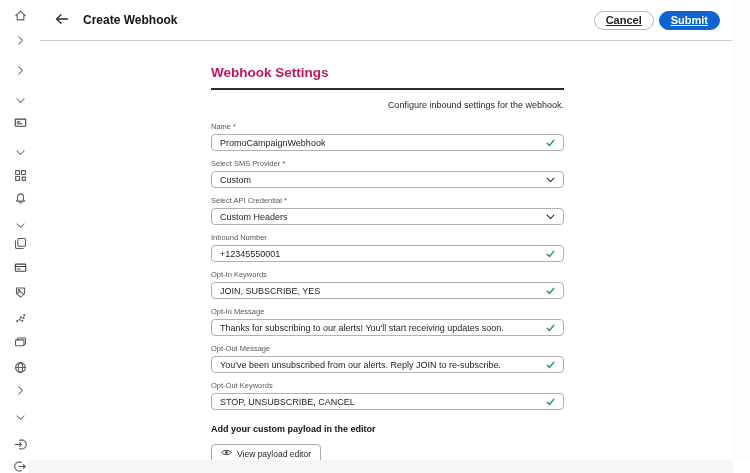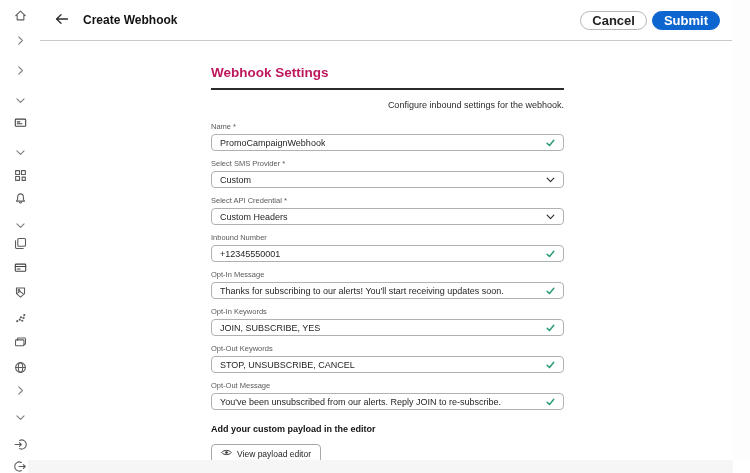--- a/index.html
+++ b/index.html
@@ -28,22 +28,22 @@
 
   
   .topbar{position:absolute;left:40px;top:0;right:4px;height:40px;background:#fff;
           border-bottom:1px solid #c9c9c9;display:flex;align-items:center;z-index:4;}
   .back-btn{margin-left:12px;width:20px;height:20px;display:flex;align-items:center;justify-content:center;
             color:#2c2c2c;cursor:pointer;background:none;border:none;padding:0;}
   .back-btn svg{width:14px;height:12px;}
   .tb-title{margin-left:11px;font-size:12px;font-weight:700;color:#131313;}
   .tb-actions{margin-left:auto;margin-right:26px;display:flex;gap:5px;align-items:center;}
   .btn{height:19px;border-radius:10px;display:inline-flex;align-items:center;justify-content:center;
-       font-size:13px;font-weight:700;padding:0 11px;cursor:pointer;box-sizing:border-box;
-       font-family:"Liberation Sans","DejaVu Sans",sans-serif;}
+       font-size:11px;font-weight:700;padding:0 11px;cursor:pointer;box-sizing:border-box;
+       font-family:"Liberation Sans","DejaVu Sans",sans-serif;text-decoration:underline;}
   .btn.secondary{background:#fff;border:1.5px solid #b8b8b8;color:#222;}
   .btn.primary{background:var(--accent);border:1.5px solid var(--accent);color:#fff;}
 
   
   .content{position:absolute;left:211px;top:40px;width:353px;}
   .h-settings{margin-top:25px;font-size:13.5px;font-weight:700;color:#be185d;}
   .h-rule{margin-top:8px;height:2px;background:#2b2b2b;}
   .desc{margin-top:10px;font-size:9px;color:#2b2b2b;text-align:right;}
   .fields{margin-top:12px;}
   .field{margin-bottom:8px;}
@@ -255,56 +255,56 @@
         <div class="fbox">
           <span class="fval">+12345550001</span>
           <span class="ficon green">
             <svg width="9" height="8" viewBox="0 0 10 9" fill="none" stroke="currentColor" stroke-width="1.7" stroke-linecap="round" stroke-linejoin="round">
               <path d="M1.3 4.9 L3.9 7.4 L8.7 1.5"></path>
             </svg>
           </span>
         </div>
       </div>
       <div class="field">
+        <div class="flabel">Opt-In Keywords</div>
+        <div class="fbox">
+          <span class="fval">JOIN, SUBSCRIBE, YES</span>
+          <span class="ficon green">
+            <svg width="9" height="8" viewBox="0 0 10 9" fill="none" stroke="currentColor" stroke-width="1.7" stroke-linecap="round" stroke-linejoin="round">
+              <path d="M1.3 4.9 L3.9 7.4 L8.7 1.5"></path>
+            </svg>
+          </span>
+        </div>
+      </div>
+      <div class="field">
         <div class="flabel">Opt-In Message</div>
         <div class="fbox">
           <span class="fval">Thanks for subscribing to our alerts! You'll start receiving updates soon.</span>
           <span class="ficon green">
             <svg width="9" height="8" viewBox="0 0 10 9" fill="none" stroke="currentColor" stroke-width="1.7" stroke-linecap="round" stroke-linejoin="round">
               <path d="M1.3 4.9 L3.9 7.4 L8.7 1.5"></path>
             </svg>
           </span>
         </div>
       </div>
       <div class="field">
-        <div class="flabel">Opt-In Keywords</div>
-        <div class="fbox">
-          <span class="fval">JOIN, SUBSCRIBE, YES</span>
+        <div class="flabel">Opt-Out Message</div>
+        <div class="fbox">
+          <span class="fval">You've been unsubscribed from our alerts. Reply JOIN to re-subscribe.</span>
           <span class="ficon green">
             <svg width="9" height="8" viewBox="0 0 10 9" fill="none" stroke="currentColor" stroke-width="1.7" stroke-linecap="round" stroke-linejoin="round">
               <path d="M1.3 4.9 L3.9 7.4 L8.7 1.5"></path>
             </svg>
           </span>
         </div>
       </div>
       <div class="field">
         <div class="flabel">Opt-Out Keywords</div>
         <div class="fbox">
           <span class="fval">STOP, UNSUBSCRIBE, CANCEL</span>
-          <span class="ficon green">
-            <svg width="9" height="8" viewBox="0 0 10 9" fill="none" stroke="currentColor" stroke-width="1.7" stroke-linecap="round" stroke-linejoin="round">
-              <path d="M1.3 4.9 L3.9 7.4 L8.7 1.5"></path>
-            </svg>
-          </span>
-        </div>
-      </div>
-      <div class="field">
-        <div class="flabel">Opt-Out Message</div>
-        <div class="fbox">
-          <span class="fval">You've been unsubscribed from our alerts. Reply JOIN to re-subscribe.</span>
           <span class="ficon green">
             <svg width="9" height="8" viewBox="0 0 10 9" fill="none" stroke="currentColor" stroke-width="1.7" stroke-linecap="round" stroke-linejoin="round">
               <path d="M1.3 4.9 L3.9 7.4 L8.7 1.5"></path>
             </svg>
           </span>
         </div>
       </div>
     </div>
   <div class="payload-note">Add your custom payload in the editor</div>
   <button class="payload-btn">

